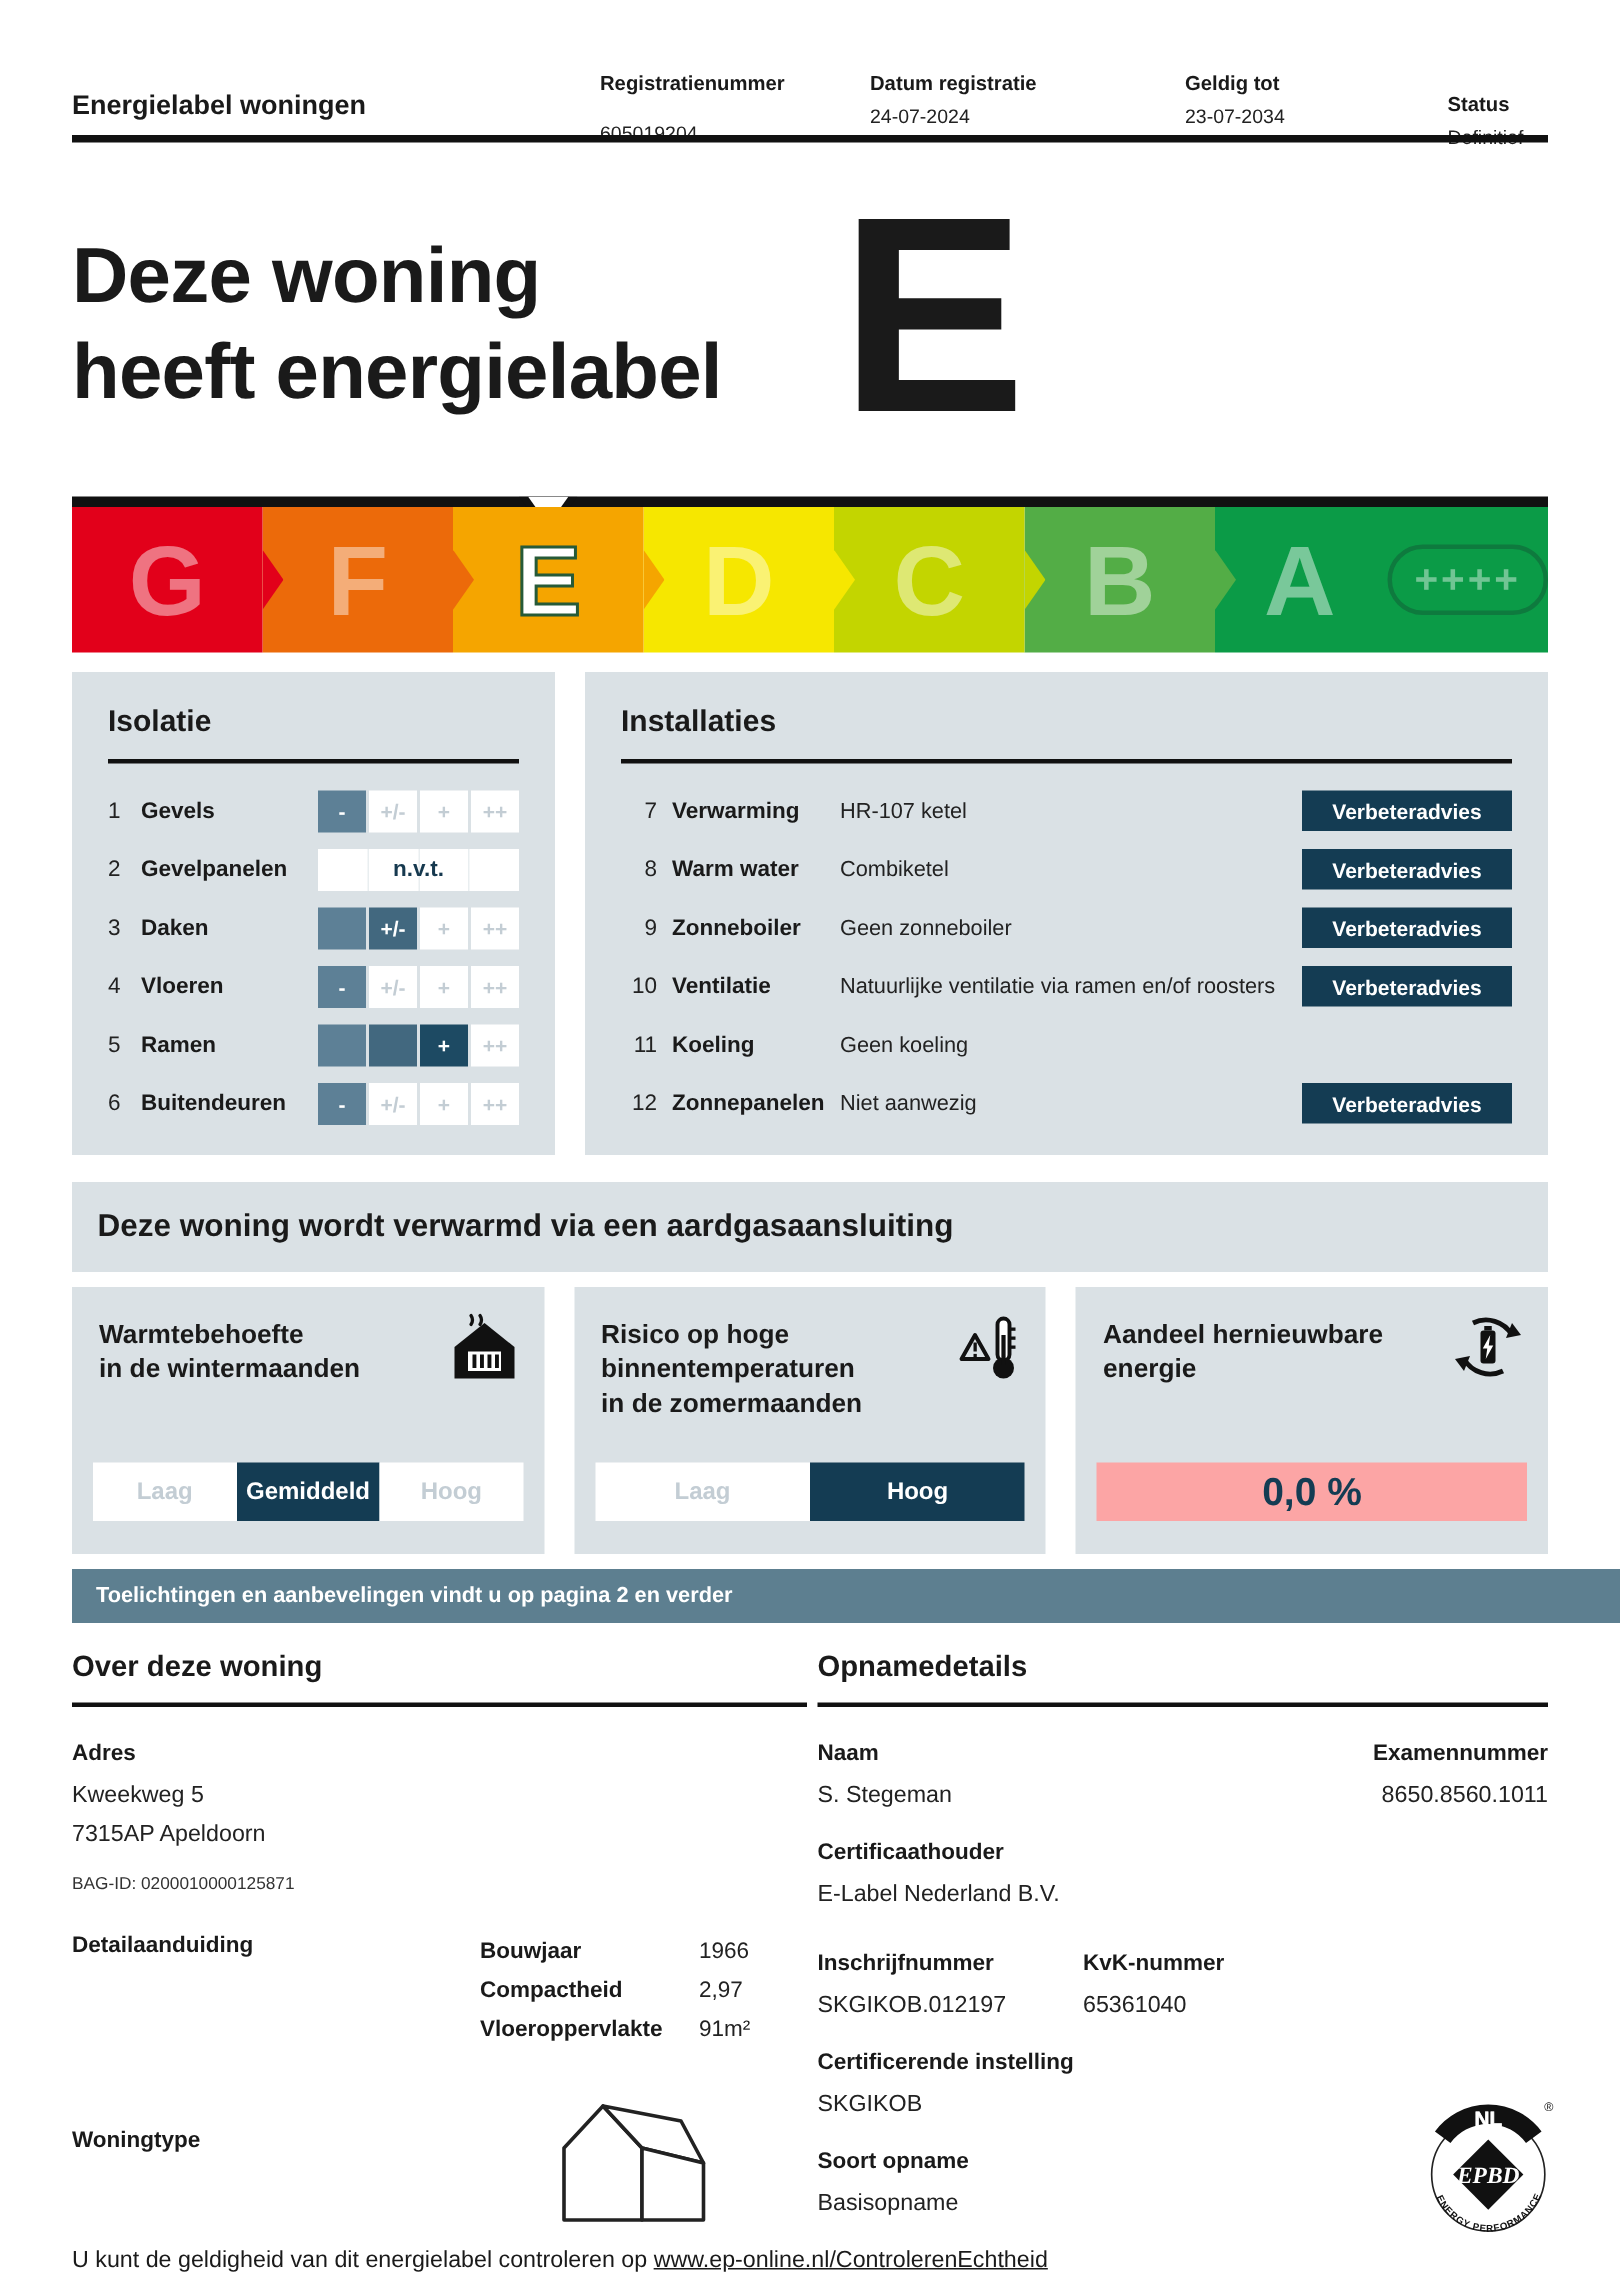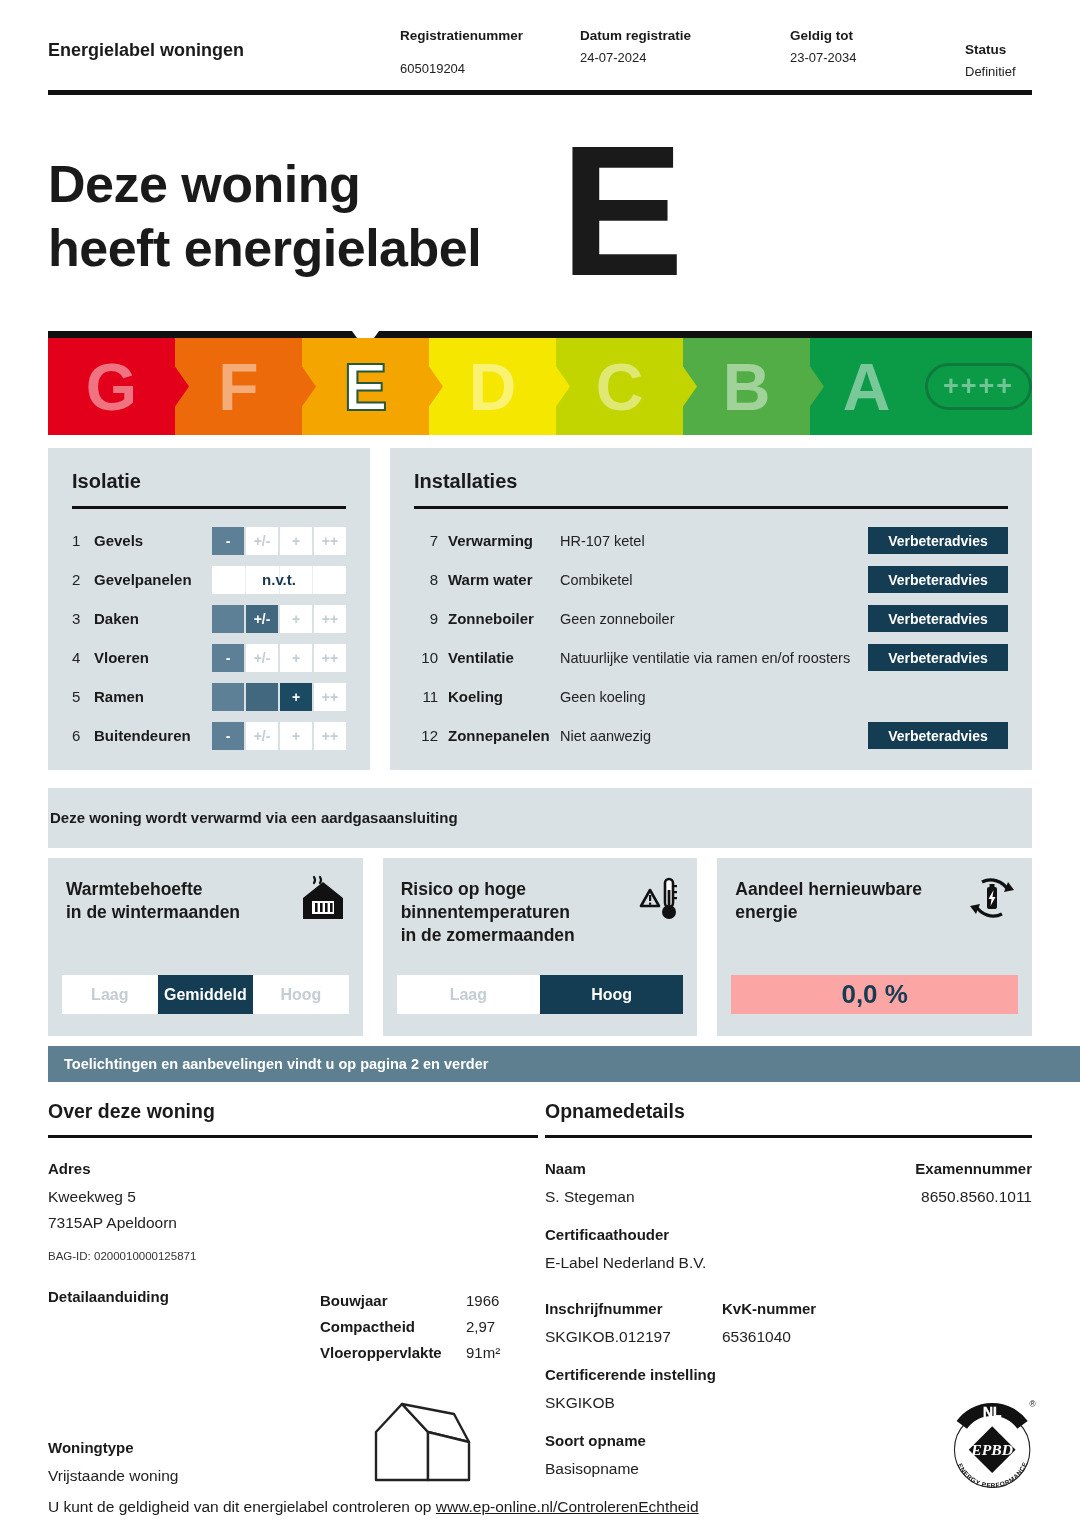--- a/index.html
+++ b/index.html
@@ -1,21 +1,21 @@
 <!DOCTYPE html>
 <html><head>
 <meta charset="utf-8">
 <style>
   * { margin:0; padding:0; box-sizing:border-box; }
   body { background:#fff; }
   .page { position:relative; width:1080px; height:1529px; background:#fff;
           font-family:"Liberation Sans", sans-serif; color:#1a1a1a; overflow:hidden; }
 
   
-  .hdr { position:absolute; left:48px; top:28px; width:984px; display:flex;justify-content:center; }
+  .hdr { position:absolute; left:48px; top:48px; width:984px; display:flex;justify-content:center; }
   .hdr-title { flex:0 0 352px; font-size:18px; font-weight:bold; padding-top:12px; }
   .hdr-field { display:flex; flex-direction:column; }
   .hdr-field .lab { font-size:13.5px; font-weight:bold; }
   .hdr-field .val { font-size:13px; margin-top:7px; color:#222; }
   .hdr-field:nth-child(2){ width:180px;gap:11px; } .hdr-field:nth-child(3){ width:210px; }
   .hdr-field:nth-child(4){ width:175px; } .hdr-field:nth-child(5){ flex:1;margin-top:14px; }
   .hdr-rule { position:absolute; left:48px; top:90px; width:984px; height:5px; background:#111; }
 
   
   .hero-title { position:absolute; left:48px; top:152px; font-size:52px; font-weight:bold;
@@ -65,21 +65,21 @@
           background-image:linear-gradient(#e9eef0,#e9eef0),linear-gradient(#e9eef0,#e9eef0),linear-gradient(#e9eef0,#e9eef0);
           background-size:1px 100%; background-repeat:no-repeat;
           background-position:25% 0,50% 0,75% 0; background-color:#fff; }
   .adv-btn { width:140px; height:27px; background:#143c53; color:#fff; font-weight:bold;
           font-size:14px; display:flex; align-items:center; justify-content:center;
           border:none; cursor:pointer; }
   .btn-slot { width:140px; }
 
   
   .gas { position:absolute; left:48px; top:788px; width:984px; height:60px; background:#dae1e5;
-         font-size:15px; font-weight:bold; line-height:60px; padding-left:2px; }
+         font-size:21px; font-weight:bold; line-height:60px; padding-left:17px; }
 
   
   .cards { position:absolute; left:48px; top:858px; width:984px; height:178px; display:flex; gap:20px; }
   .card { flex:1; background:#dae1e5; position:relative; padding:20px 18px; }
   .card-title { font-size:17.5px; font-weight:bold; line-height:23px; white-space:pre-line;
                 padding-right:56px; }
   .card-icon { position:absolute; top:16px; right:16px; width:48px; height:48px; }
   .ctl { position:absolute; left:14px; right:14px; bottom:22px; height:39px; display:flex; }
   .opt { flex:1; display:flex; align-items:center; justify-content:center; background:#fff;
          color:#c3cdd4; font-size:16px; font-weight:bold; }
@@ -361,23 +361,22 @@
           <div class="fact">
             <div class="fl">Compactheid</div>
             <div class="fv">2,97</div>
           </div>
           <div class="fact">
             <div class="fl">Vloeroppervlakte</div>
             <div class="fv">91m²</div>
           </div>
         </div>
     </div>
-    <div class="block" style="margin-top:73px;">
+    <div class="block" style="margin-top:52px;">
       <div class="fld-lab">Woningtype</div>
-      <div class="fld-val">Vrijstaande woning</div>
     </div>
   </div>
 
   <div class="col col-r">
     <h3>Opnamedetails</h3>
     <div class="hrule"></div>
     <div class="block tworow">
       <div>
         <div class="fld-lab">Naam</div>
         <div class="fld-val">S. Stegeman</div>

